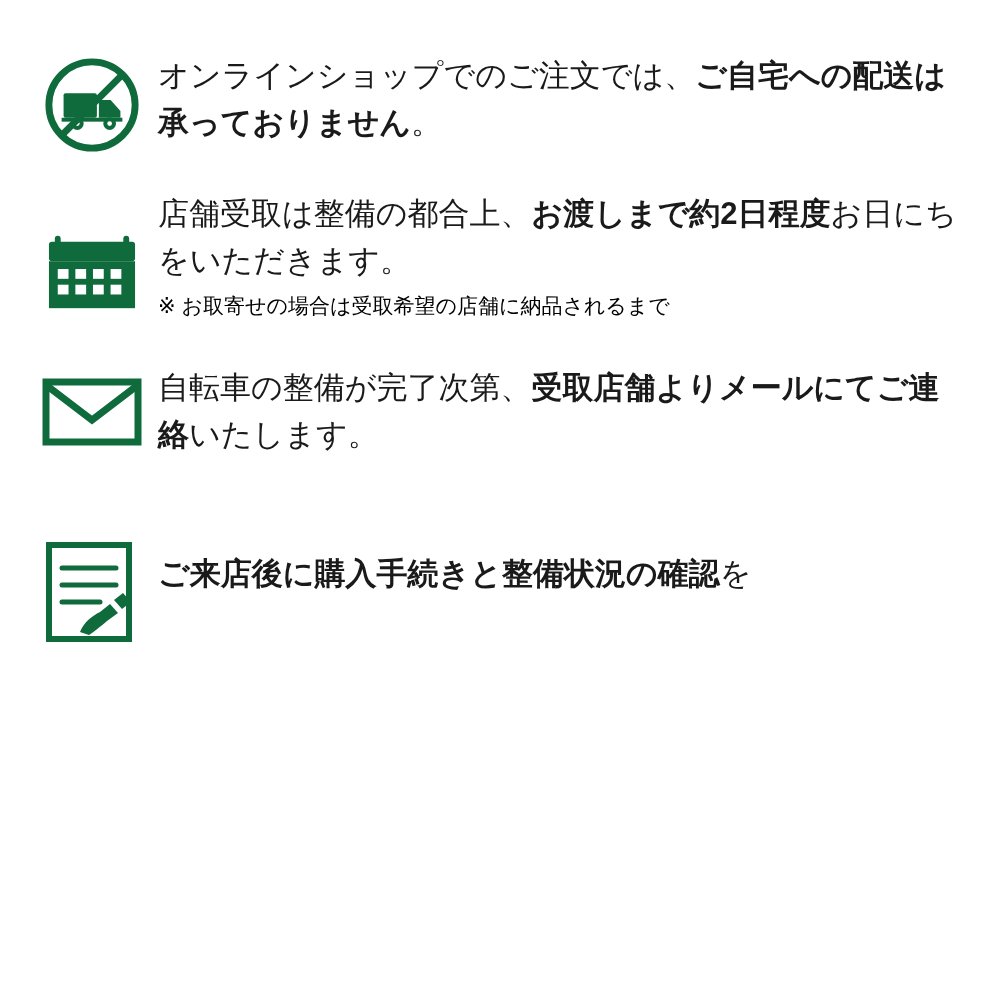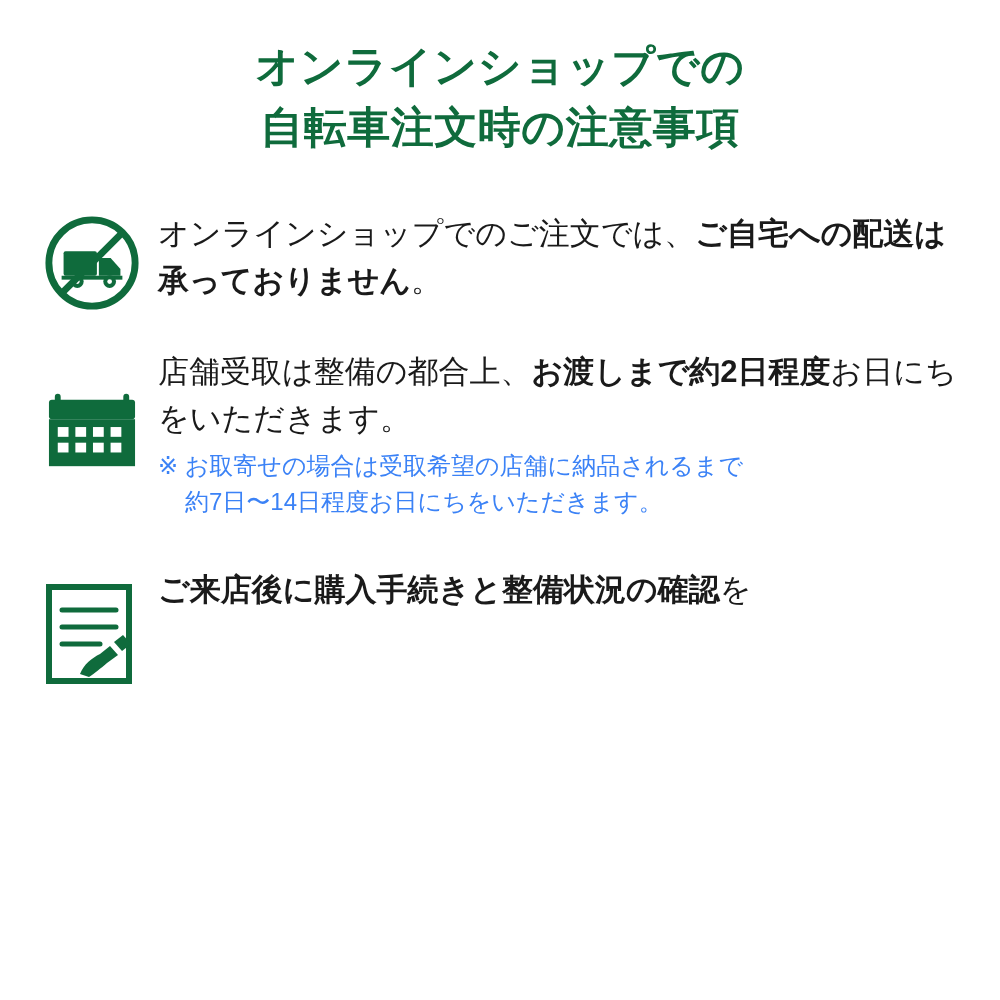--- a/index.html
+++ b/index.html
@@ -59,51 +59,47 @@
   .body-text {
     font-size: 31px;
     line-height: 1.52;
     color: #1a1a1a;
     letter-spacing: 0px;
   }
   .body-text b {
     font-weight: bold;
   }
   .note-text {
-    font-size: 24px;
+    font-size: 21px;
     line-height: 1.5;
-    color: #3b82f6;
+    color: #000000;
     margin-top: 6px;
   }
   .note-text .indent {
     display: block;
     padding-left: 27px;
   }
 
   
   .item-delivery { margin-top: 4px; }
   .item-pickup  { margin-top: 36px; }
   .item-mail    { margin-top: 42px; }
-  .item-visit   { margin-top: 46px; }
+  .item-visit   { margin-top: 66px; align-items: flex-end; }
 
   .item-pickup .icon-cell { padding-top: 36px; }
   .item-mail .icon-cell { padding-top: 12px; }
   .item-visit .icon-cell { padding-top: 16px; }
 
   svg { display: block; }
 </style>
 </head>
 <body>
 
 <div class="page">
 
-  <div class="title">
-    <span class="line">オンラインショップでの</span>
-    <span class="line">自転車注文時の注意事項</span>
-  </div>
 
   <div class="items">
 
     <div class="item item-delivery">
       <div class="icon-cell">
         <span>
           <svg width="98" height="98" viewBox="0 0 100 100">
             <circle cx="50" cy="50" r="44" fill="none" stroke="#0f6b3c" stroke-width="7"></circle>
             <g fill="#0f6b3c">
               <rect x="21" y="38" width="34" height="25" rx="2"></rect>
@@ -147,25 +143,39 @@
             </g>
           </svg>
         </span>
       </div>
       <div class="text-cell">
         <div class="body-text">
           <span>店舗受取は整備の都合上、</span><b>お渡しまで約2日程</b><b>度</b><span>お日にちをいただきます。</span>
         </div>
         <div class="note-text">
           <span>※ お取寄せの場合は受取希望の店舗に納品されるまで</span>
-          <span class="indent">約7日〜14日程度お日にちをいただきます。</span>
-        </div>
-      </div>
-    </div>
-
+        </div>
+      </div>
+    </div>
+
+    <div class="item item-mail">
+      <div class="icon-cell">
+        <span>
+          <svg width="100" height="72" viewBox="0 0 100 72">
+            <rect x="4" y="6" width="92" height="60" fill="none" stroke="#0f6b3c" stroke-width="7"></rect>
+            <path d="M8 12 L50 44 L92 12" fill="none" stroke="#0f6b3c" stroke-width="7" stroke-linecap="square"></path>
+          </svg>
+        </span>
+      </div>
+      <div class="text-cell">
+        <div class="body-text">
+          <span>自転車の整備が完了次第、</span><b>受取店舗よりメール</b><b>にてご連絡</b><span>いたします。</span>
+        </div>
+      </div>
+    </div>
 
     <div class="item item-visit">
       <div class="icon-cell">
         <span>
           <svg width="96" height="104" viewBox="0 0 96 104">
             <rect x="5" y="5" width="80" height="94" fill="none" stroke="#0f6b3c" stroke-width="6"></rect>
             <g stroke="#0f6b3c" stroke-width="5" stroke-linecap="round">
               <line x1="18" y1="28" x2="72" y2="28"></line>
               <line x1="18" y1="45" x2="72" y2="45"></line>
               <line x1="18" y1="62" x2="56" y2="62"></line>

